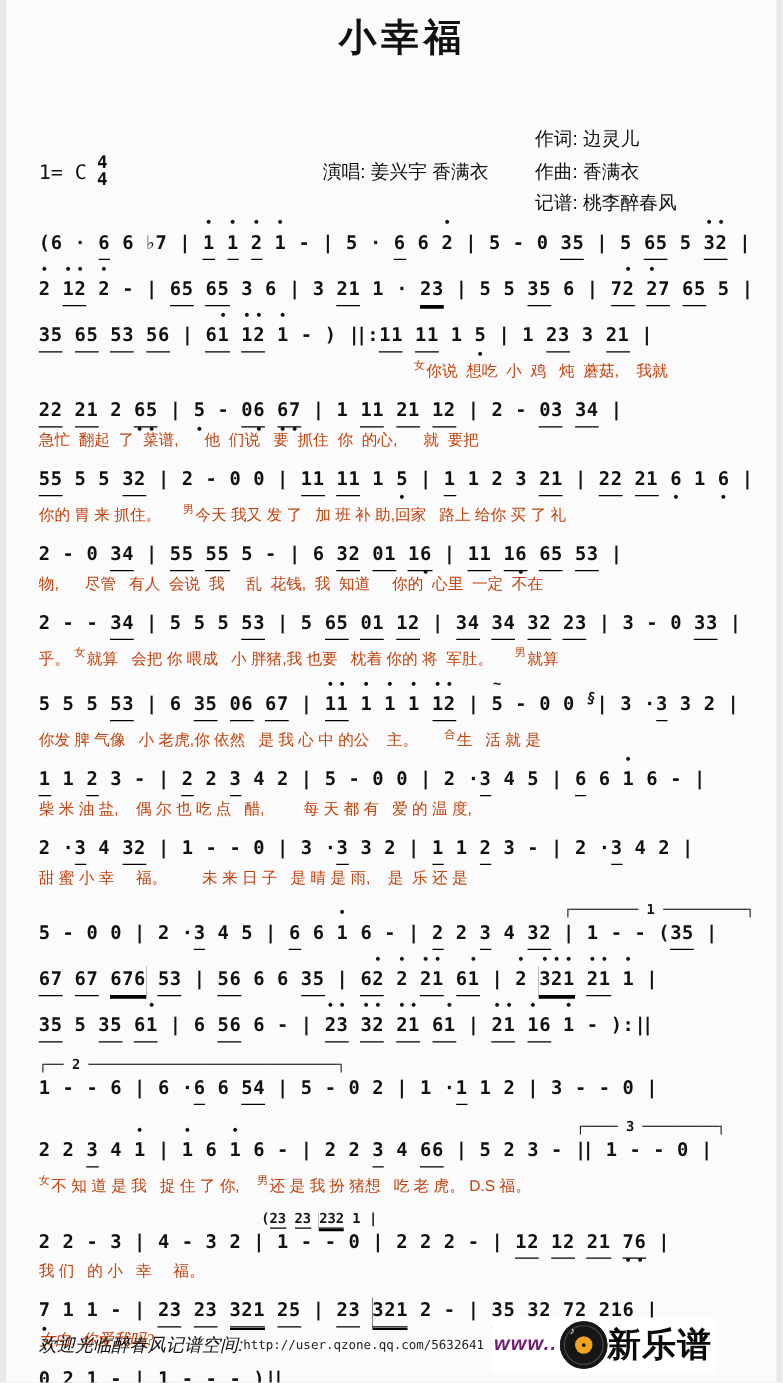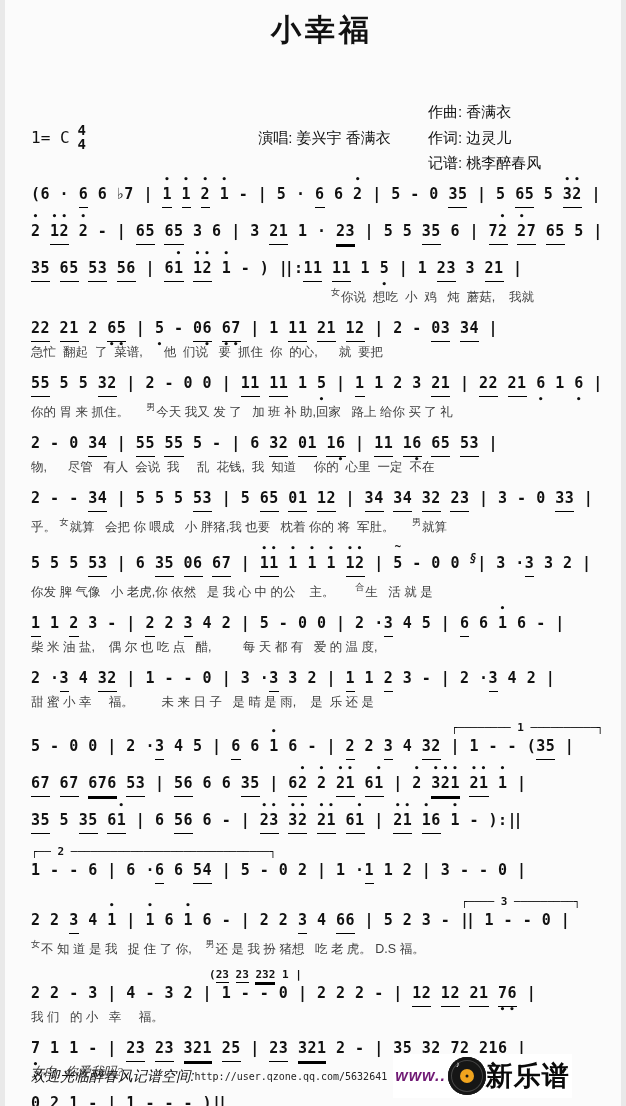--- a/index.html
+++ b/index.html
@@ -45,21 +45,21 @@
   .u1{display:inline-block;border-bottom:1px solid #000;padding-bottom:1px;}
   .u2{display:inline-block;border-bottom:1px solid #000;box-shadow:0 2px 0 #000;padding-bottom:1px;}
   .dot-a{position:absolute;top:-7px;left:50%;transform:translateX(-50%);font-size:9px;line-height:1;}
   .dot-b{position:absolute;bottom:-9px;left:50%;transform:translateX(-50%);font-size:9px;line-height:1;}
   .tilde{position:absolute;top:-10px;left:50%;transform:translateX(-50%);font-size:11px;line-height:1;}
   .segno{font-size:12px;vertical-align:super;font-style:italic;}
   .dbar{letter-spacing:-3px;margin-right:3px;display:inline-block;}
   .flat{font-family:"DejaVu Sans",sans-serif;}
   .ly{
     font-size:12.5px;line-height:16px;margin-top:2px;
-    white-space:pre;color:#404040;
+    white-space:pre;color:#c2410c;
   }
   .ly .marker{font-size:9px;vertical-align:6px;margin-right:1px;}
   .ly.script{font-family:"Liberation Serif",serif;font-style:italic;font-size:13px;}
   
   .footer{
     position:absolute;left:26px;right:4px;bottom:8px;
     display:flex;align-items:center;
   }
   .welcome{
     font-family:Liberation Sans, sans-serif;font-style:italic;
@@ -100,22 +100,22 @@
   <div class="credits-row">
     <div class="keysig">
       <span>1= C</span>
       <span class="frac">
         <span>4</span>
         <span>4</span>
       </span>
     </div>
     <div class="performer">演唱: 姜兴宇 香满衣</div>
     <div class="credit-col">
+      <div>作词: 边灵儿</div>
       <div>作曲: 香满衣</div>
-      <div>作词: 边灵儿</div>
       <div>记谱: 桃李醉春风</div>
     </div>
   </div>
 
   <div class="score" id="score">
       <div class="sys">
         <div class="nl"><span class="n">(</span><span class="n">6</span><span class="n"> </span><span class="n">·</span><span class="n"> </span><span class="u1"><span class="n">6</span></span><span class="n"> </span><span class="n">6</span><span class="n"> </span><span class="n flat">♭</span><span class="n">7</span><span class="n"> </span><span class="n">|</span><span class="n"> </span><span class="u1"><span class="n">1<span class="dot-a">•</span></span></span><span class="n"> </span><span class="u1"><span class="n">1<span class="dot-a">•</span></span></span><span class="n"> </span><span class="u1"><span class="n">2<span class="dot-a">•</span></span></span><span class="n"> </span><span class="n">1<span class="dot-a">•</span></span><span class="n"> </span><span class="n">-</span><span class="n"> </span><span class="n">|</span><span class="n"> </span><span class="n">5</span><span class="n"> </span><span class="n">·</span><span class="n"> </span><span class="u1"><span class="n">6</span></span><span class="n"> </span><span class="n">6</span><span class="n"> </span><span class="n">2<span class="dot-a">•</span></span><span class="n"> </span><span class="n">|</span><span class="n"> </span><span class="n">5</span><span class="n"> </span><span class="n">-</span><span class="n"> </span><span class="n">0</span><span class="n"> </span><span class="u1"><span class="n">3</span><span class="n">5</span></span><span class="n"> </span><span class="n">|</span><span class="n"> </span><span class="n">5</span><span class="n"> </span><span class="u1"><span class="n">6</span><span class="n">5</span></span><span class="n"> </span><span class="n">5</span><span class="n"> </span><span class="u1"><span class="n">3<span class="dot-a">•</span></span><span class="n">2<span class="dot-a">•</span></span></span><span class="n"> </span><span class="n">|</span></div>
       </div>
       <div class="sys">
         <div class="nl"><span class="n">2<span class="dot-a">•</span></span><span class="n"> </span><span class="u1"><span class="n">1<span class="dot-a">•</span></span><span class="n">2<span class="dot-a">•</span></span></span><span class="n"> </span><span class="n">2<span class="dot-a">•</span></span><span class="n"> </span><span class="n">-</span><span class="n"> </span><span class="n">|</span><span class="n"> </span><span class="u1"><span class="n">6</span><span class="n">5</span></span><span class="n"> </span><span class="u1"><span class="n">6</span><span class="n">5</span></span><span class="n"> </span><span class="n">3</span><span class="n"> </span><span class="n">6</span><span class="n"> </span><span class="n">|</span><span class="n"> </span><span class="n">3</span><span class="n"> </span><span class="u1"><span class="n">2</span><span class="n">1</span></span><span class="n"> </span><span class="n">1</span><span class="n"> </span><span class="n">·</span><span class="n"> </span><span class="u2"><span class="n">2</span><span class="n">3</span></span><span class="n"> </span><span class="n">|</span><span class="n"> </span><span class="n">5</span><span class="n"> </span><span class="n">5</span><span class="n"> </span><span class="u1"><span class="n">3</span><span class="n">5</span></span><span class="n"> </span><span class="n">6</span><span class="n"> </span><span class="n">|</span><span class="n"> </span><span class="u1"><span class="n">7</span><span class="n">2<span class="dot-a">•</span></span></span><span class="n"> </span><span class="u1"><span class="n">2<span class="dot-a">•</span></span><span class="n">7</span></span><span class="n"> </span><span class="u1"><span class="n">6</span><span class="n">5</span></span><span class="n"> </span><span class="n">5</span><span class="n"> </span><span class="n">|</span></div>

